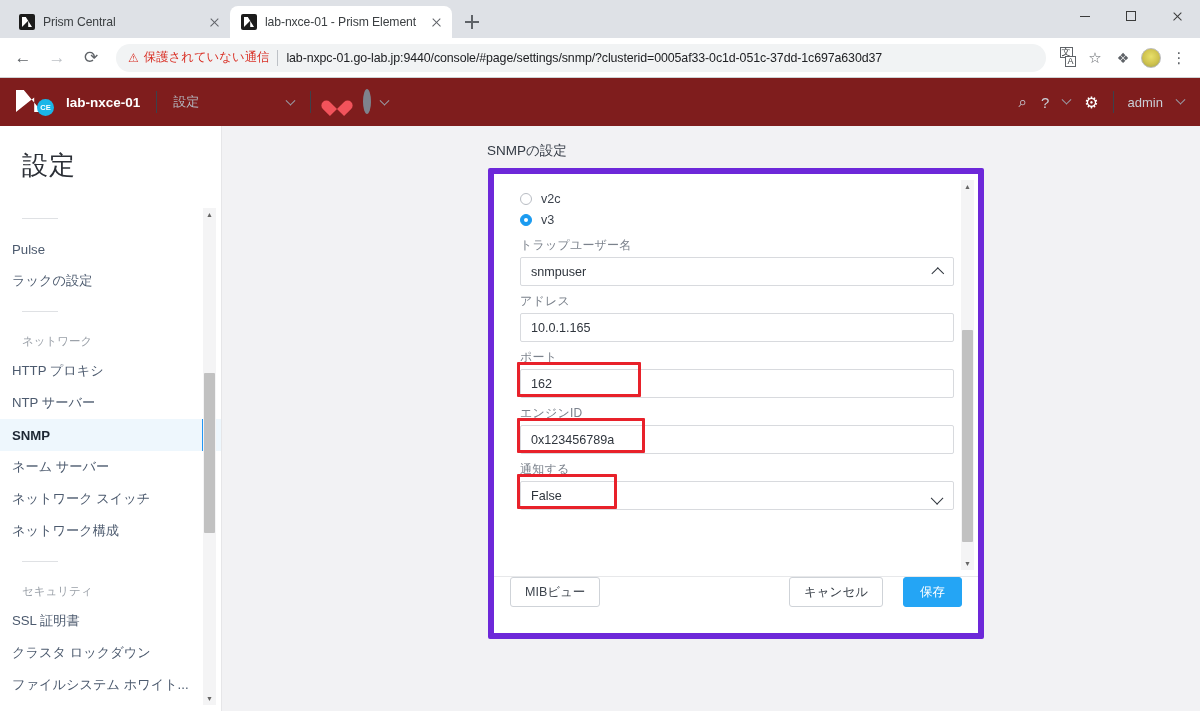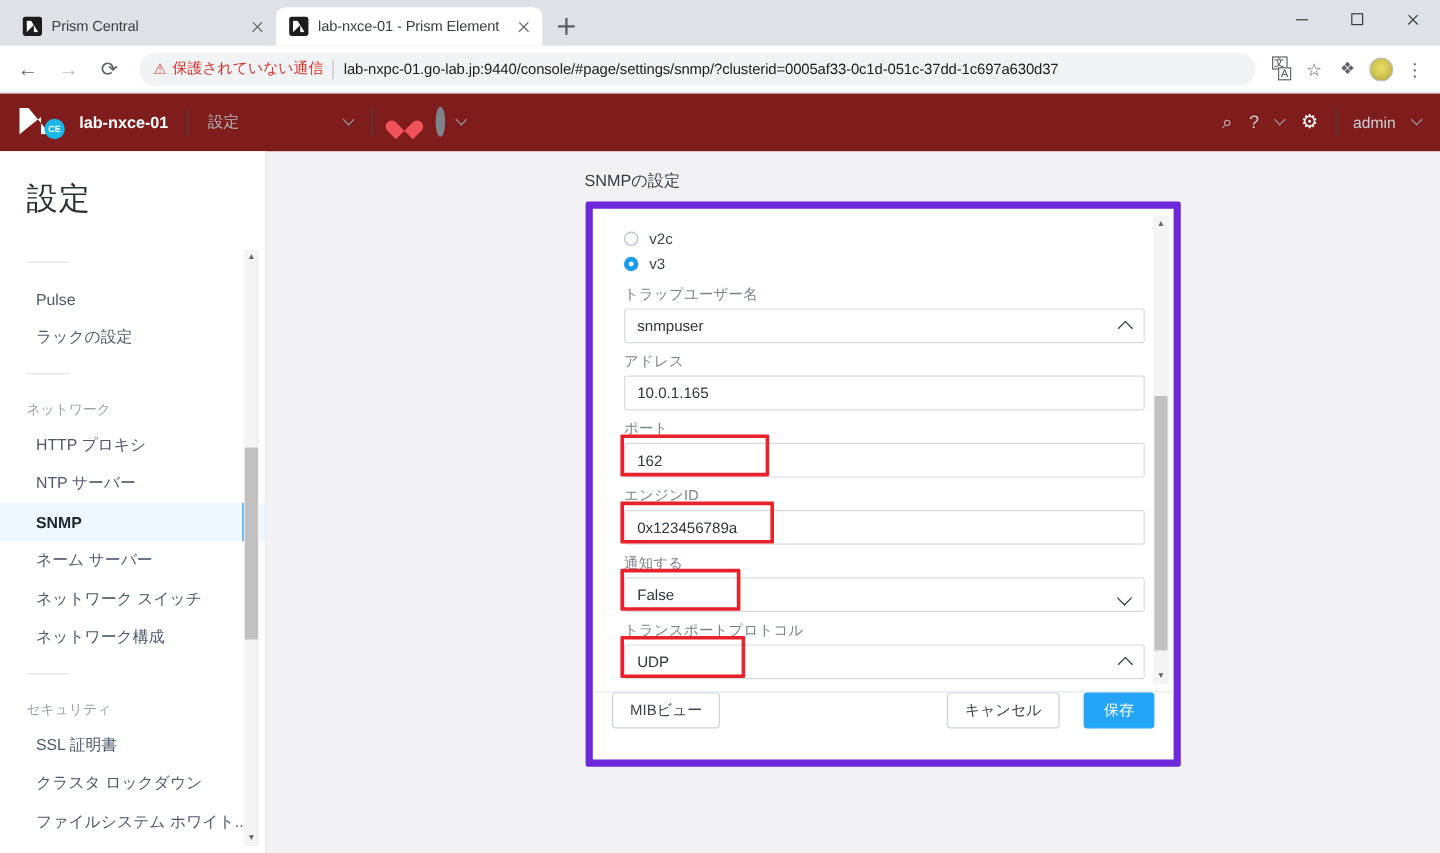--- a/index.html
+++ b/index.html
@@ -157,21 +157,21 @@
   .body { display: flex; height: 585px; }
   .sidebar {
     width: 222px; background: #ffffff; position: relative; flex: none;
     border-right: 1px solid #e6e6e8;
   }
   .side-title { font-size: 26px; color: #2b2f36; padding: 22px 0 0 22px; letter-spacing: 1px; }
   .side-scroll { position: absolute; top: 78px; left: 0; right: 0; bottom: 0; overflow: hidden; }
   .side-div { height: 1px; background: #dfe1e4; width: 36px; margin: 14px 0 14px 22px; }
   .side-group { font-size: 11.5px; color: #9aa0a8; padding: 8px 0 6px 22px; }
   .side-item {
-    height: 32px; display: flex; align-items: center; padding-left: 30px;
+    height: 32px; display: flex; align-items: center; padding-left: 12px;
     font-size: 13.2px; color: #4c5a6e; position: relative;
   }
   .side-item.selected { background: #eef7fd; color: #1d2733; font-weight: bold; }
   .side-item.selected::after {
     content: ""; position: absolute; right: 17px; top: 0; bottom: 0; width: 2.5px; background: #2196f3;
   }
   .sb-track {
     position: absolute; right: 5px; top: 82px; bottom: 6px; width: 13px; background: #f4f4f5;
   }
   .sb-arrow {
@@ -423,28 +423,20 @@
 
             <div class="field">
               <div class="field-label">通知する</div>
               <div class="field-box">
                 <span>False</span>
                 <span class="field-chev chev-down"></span>
               </div>
               <div class="hl" style="left:-3px; top:13px; width:100px; height:35px;"></div>
             </div>
 
-            <div class="field">
-              <div class="field-label">トランスポートプロトコル</div>
-              <div class="field-box">
-                <span>UDP</span>
-                <span class="field-chev chev-up"></span>
-              </div>
-              <div class="hl" style="left:-3px; top:13px; width:104px; height:35px;"></div>
-            </div>
 
             <div class="card-sb">
               <div class="sb-arrow up">▲</div>
               <div class="sb-thumb" style="top:150px;height:212px;"></div>
               <div class="sb-arrow down">▼</div>
             </div>
           </div>
 
           <div class="card-footer">
             <div class="btn">MIBビュー</div>

